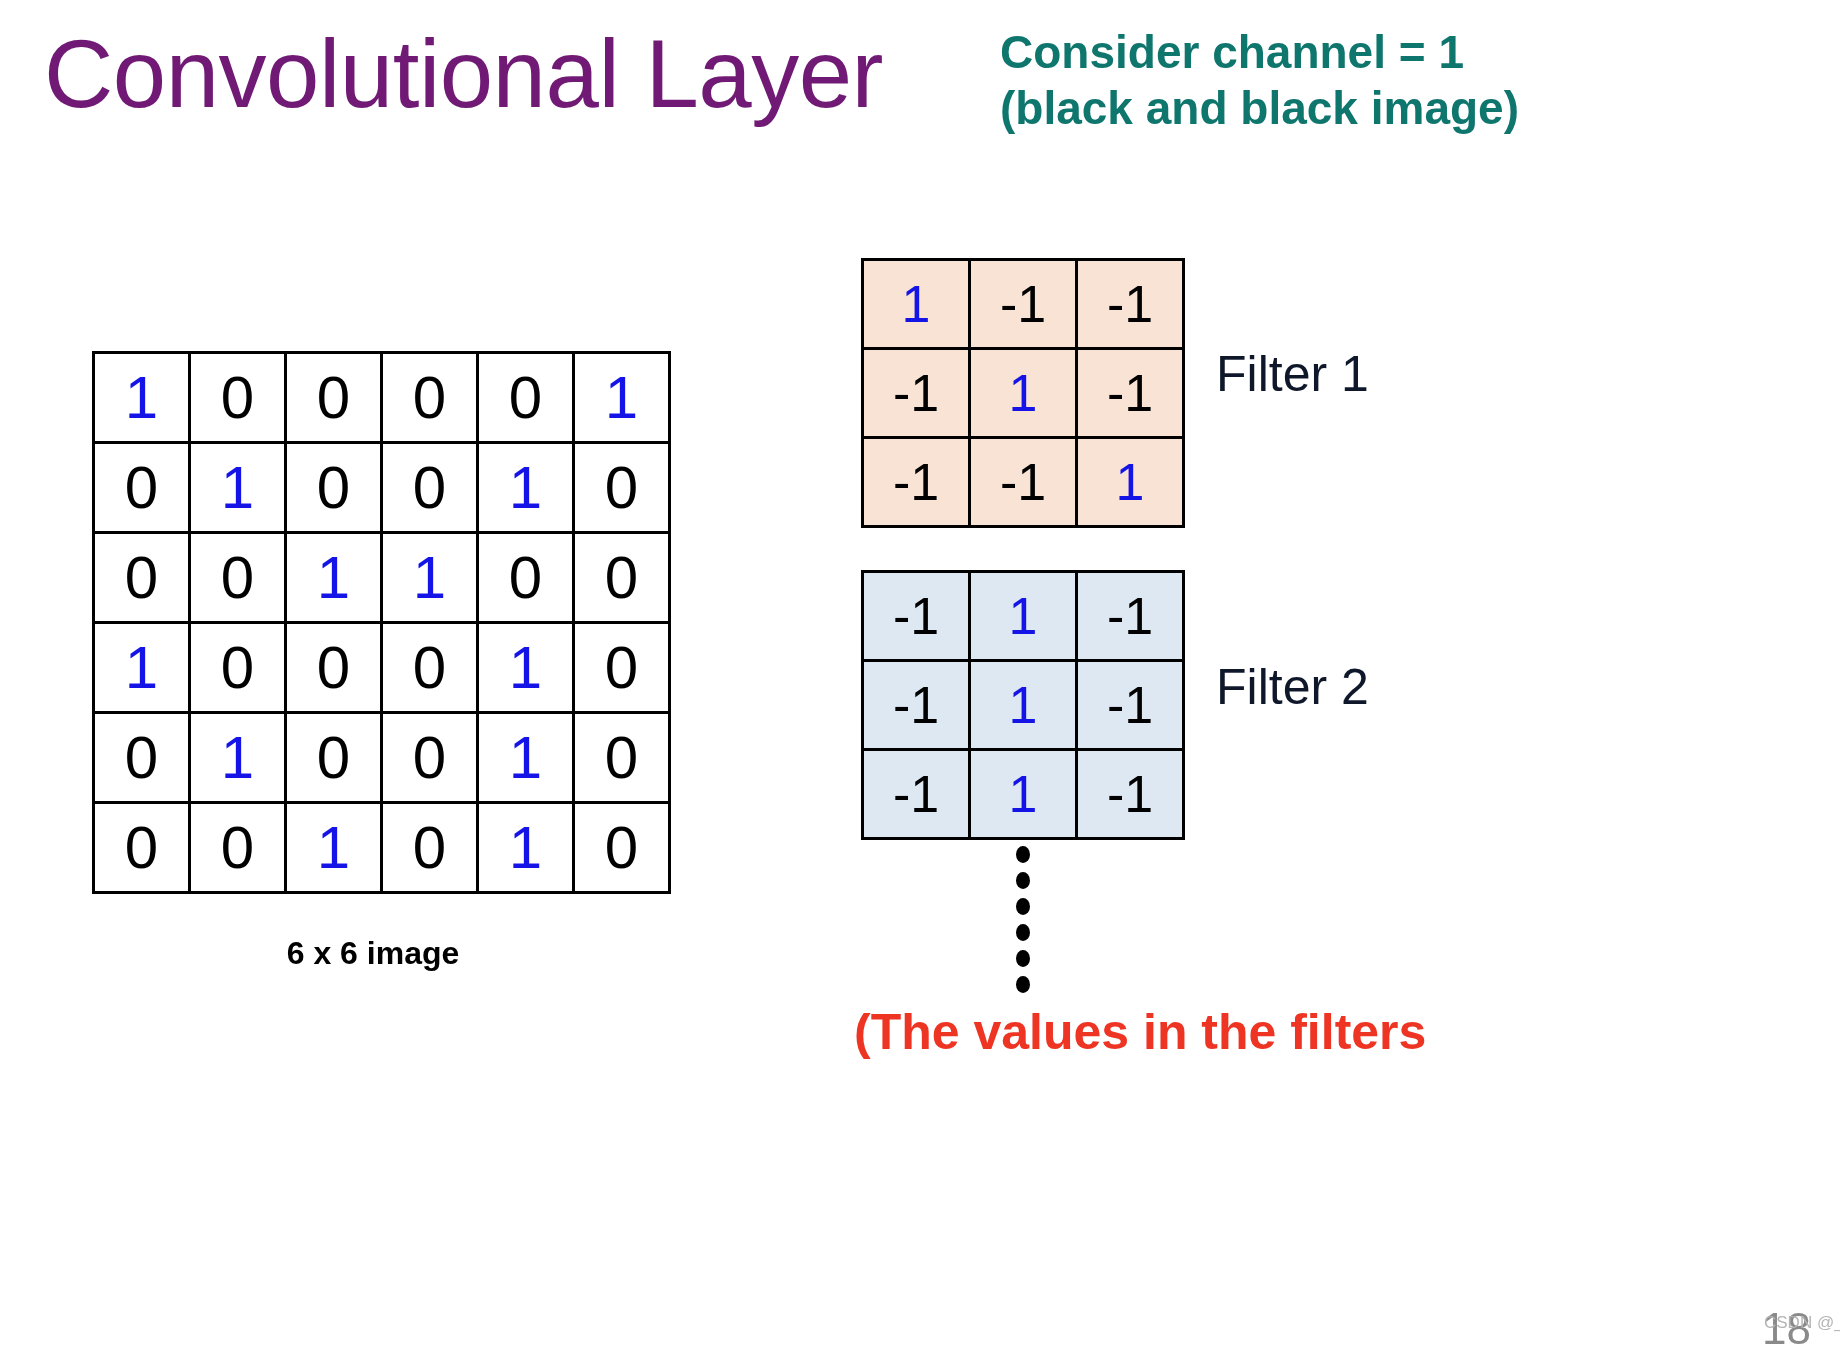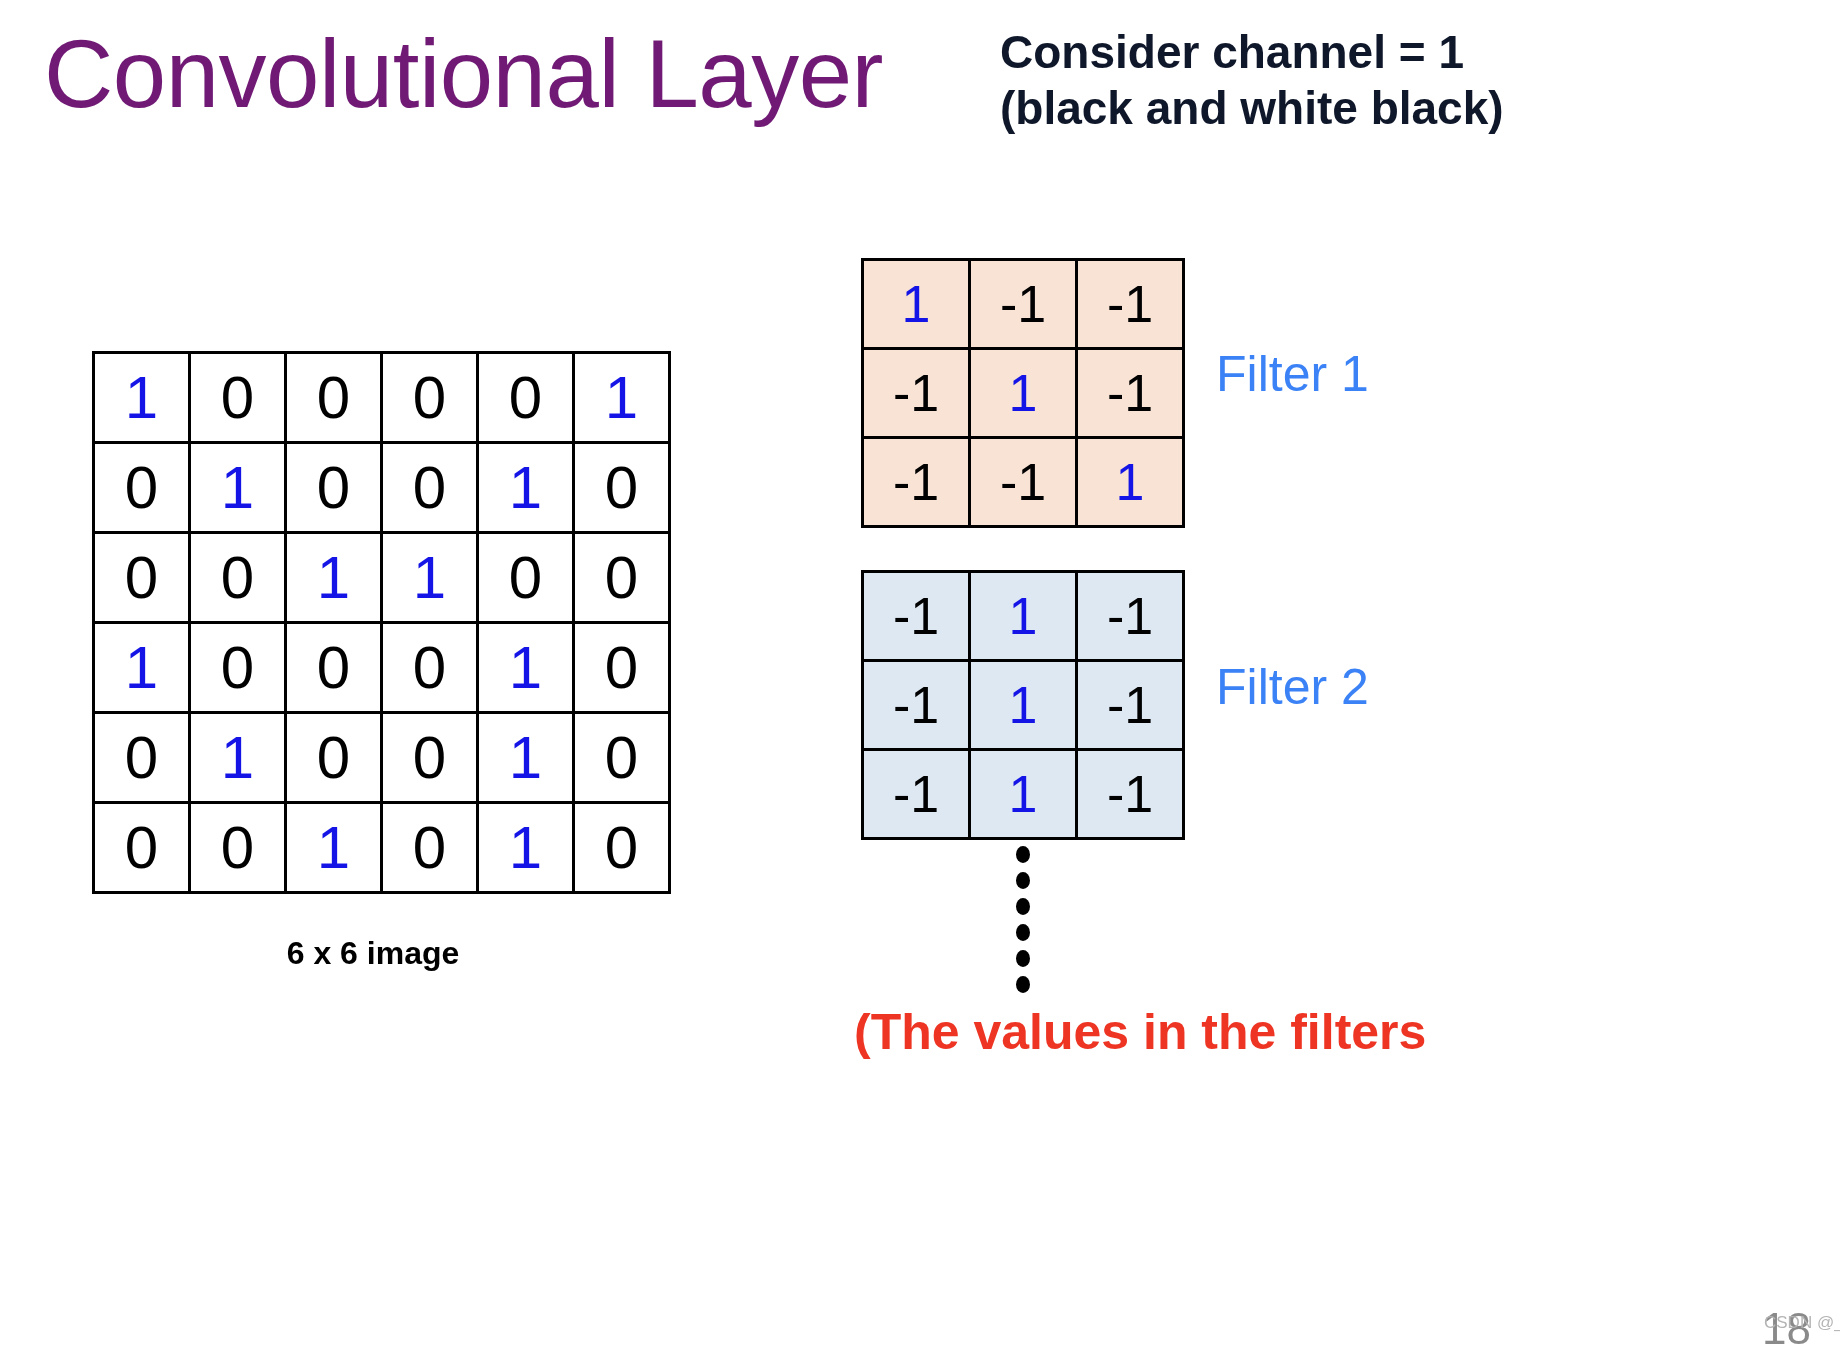--- a/index.html
+++ b/index.html
@@ -30,21 +30,21 @@
   }
 
   
   #channel-note {
     position: absolute;
     left: 1000px;
     top: 24px;
     font-size: 46px;
     line-height: 1.22;
     font-weight: 600;
-    color: #0f172a;
+    color: #0f766e;
     white-space: nowrap;
   }
   #channel-note div { white-space: nowrap; }
 
   
   #image-matrix {
     position: absolute;
     left: 92px;
     top: 351px;
     border-collapse: collapse;
@@ -91,21 +91,21 @@
     font-weight: 400;
     padding: 0;
   }
   #filter1-grid td { background: #F8E3D5; }
   #filter2-grid td { background: #DEE8F2; }
 
   .filter-label {
     position: absolute;
     font-size: 50px;
     font-weight: 400;
-    color: #3b82f6;
+    color: #0f172a;
     white-space: nowrap;
   }
 
   
   #vertical-dots {
     position: absolute;
     left: 1008px;
     top: 846px;
     width: 30px;
     display: flex;
@@ -152,21 +152,21 @@
     white-space: nowrap;
   }
 </style>
 </head>
 <body>
 
 <div id="slide-title">Convolutional Layer</div>
 
 <div id="channel-note">
   <div>Consider channel = 1</div>
-  <div>(black and white black)</div>
+  <div>(black and black image)</div>
 </div>
 
 <table id="image-matrix">
     <tbody>
   <tr>
     <td><span class="v-one">1</span></td>
     <td><span class="v-zero">0</span></td>
     <td><span class="v-zero">0</span></td>
     <td><span class="v-zero">0</span></td>
     <td><span class="v-zero">0</span></td>

